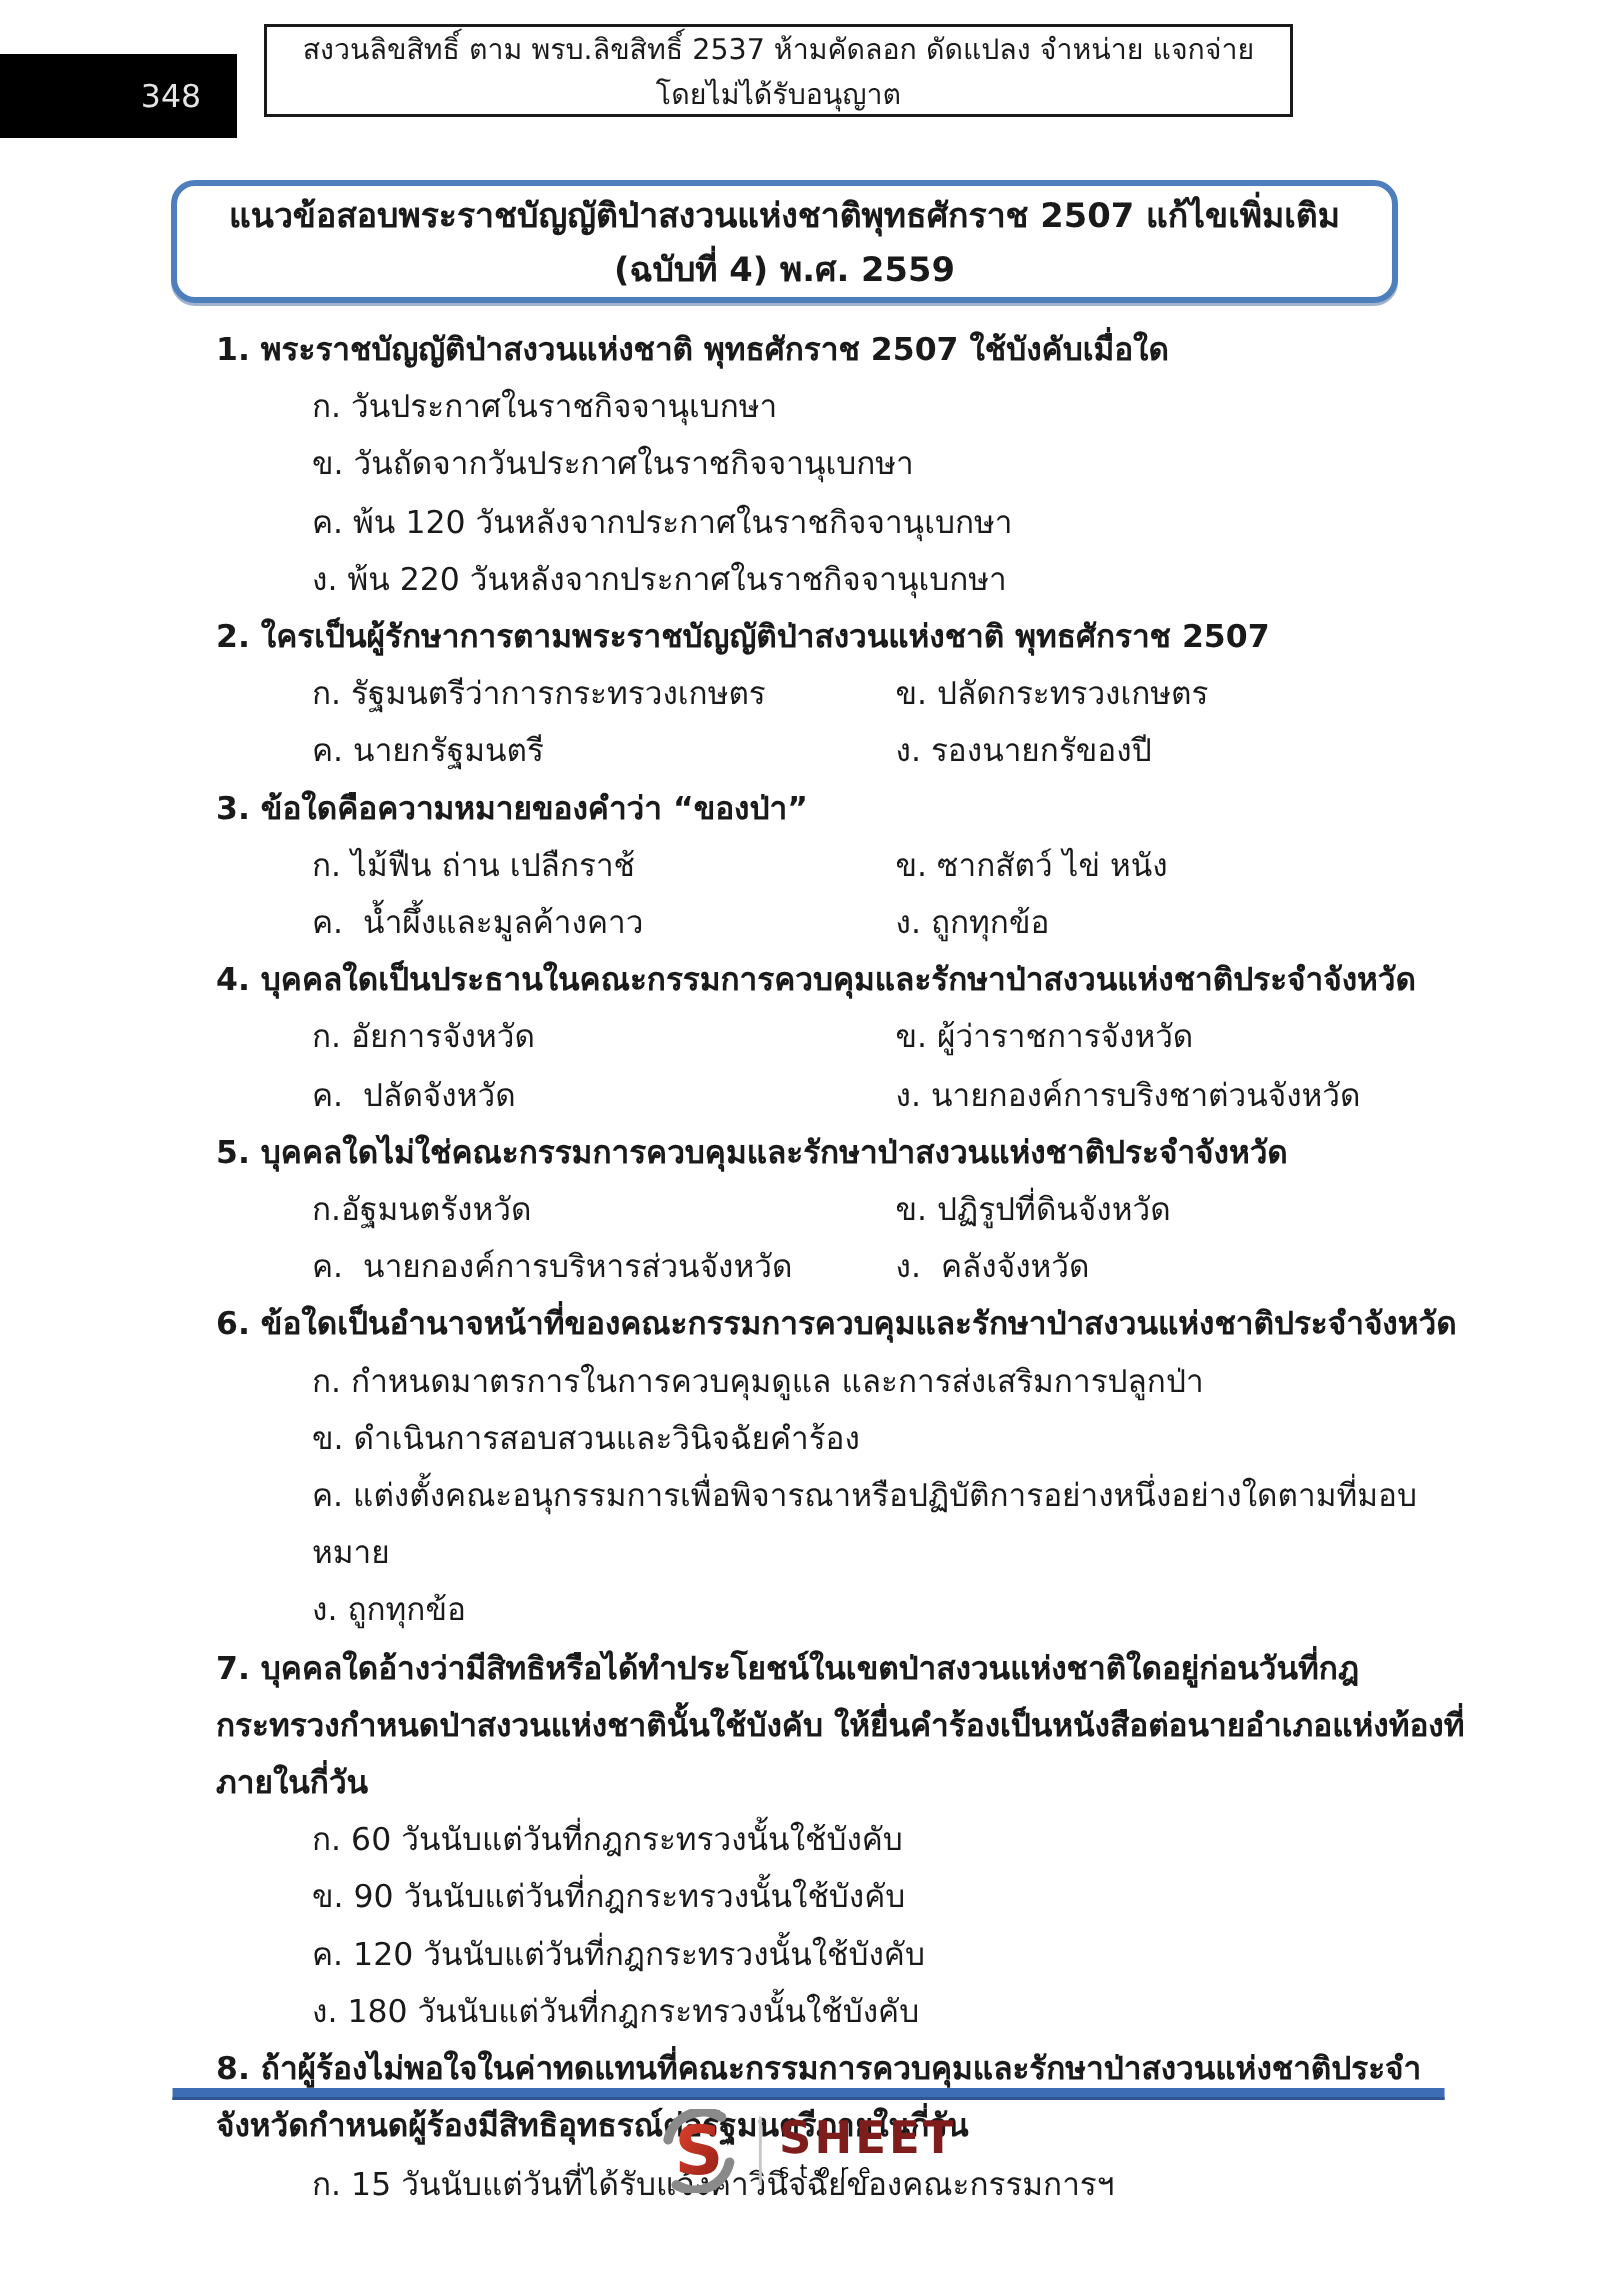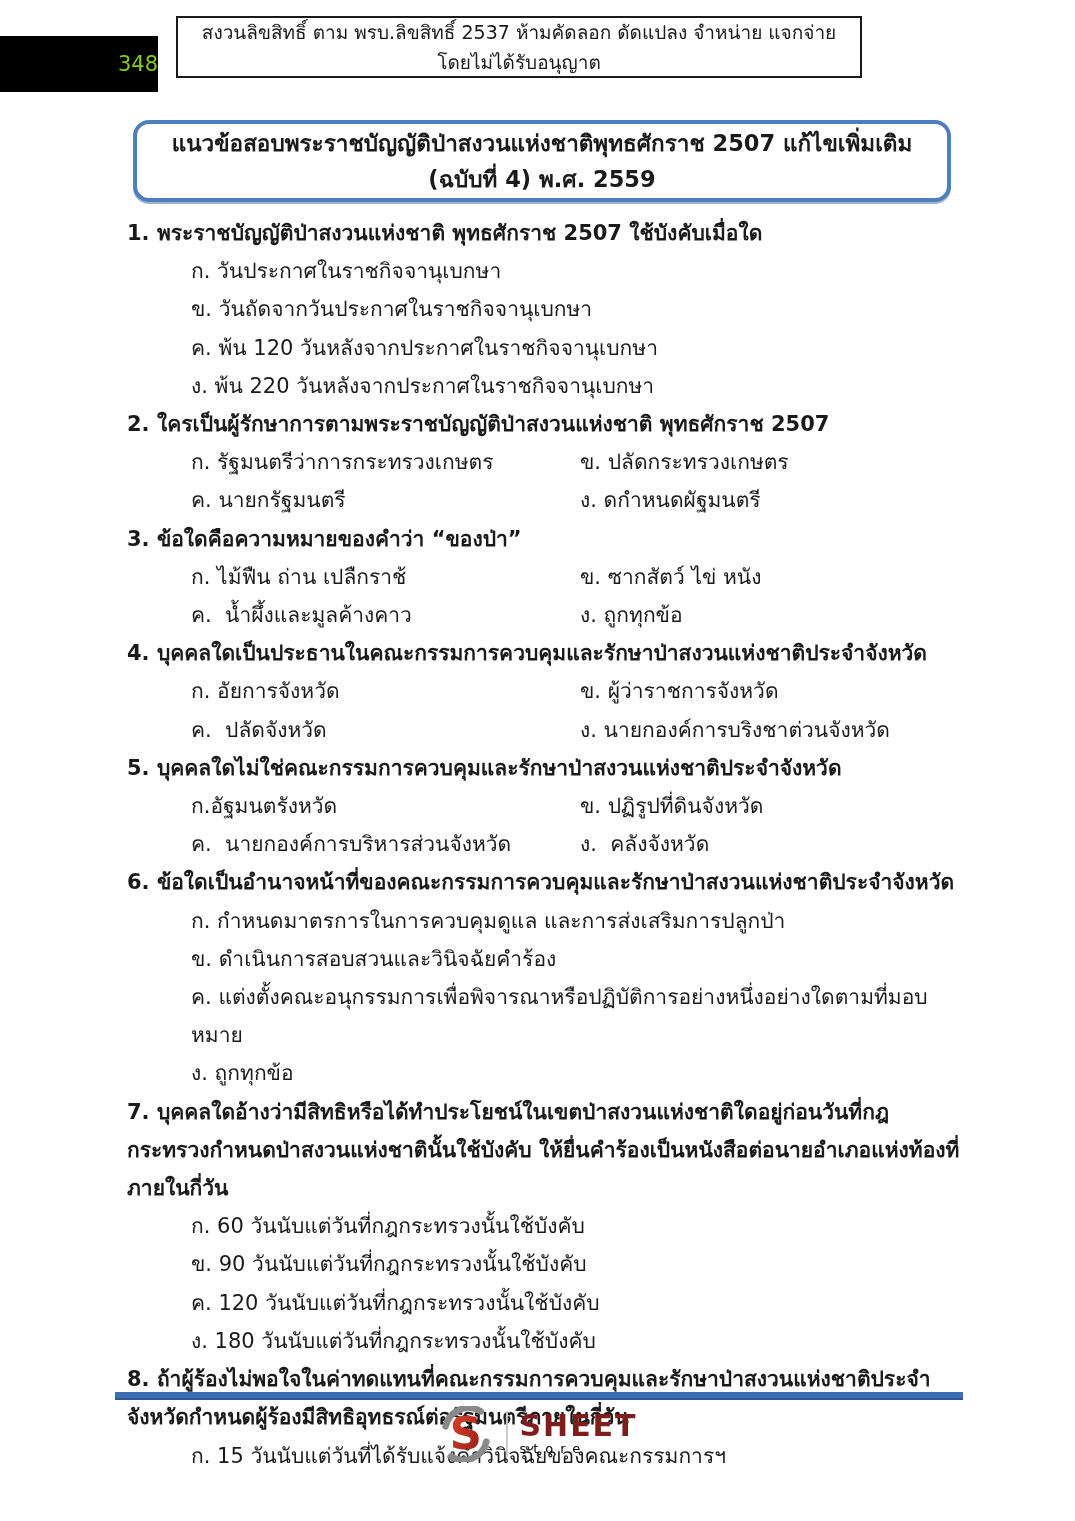--- a/index.html
+++ b/index.html
@@ -9,41 +9,41 @@
     font-family: "DejaVu Sans", "Liberation Sans", sans-serif;
     color: #1a1a1a;
     position: relative;
     overflow: hidden;
   }
   .page { position: absolute; inset: 0; background: #ffffff; }
 
   
   .pageno-box {
     position: absolute; left: 0; top: 36px; width: 158px; height: 56px;
-    background: #000000; color: #84cc16;
+    background: #000000; color: #e5e5e5;
     display: flex; align-items: center; justify-content: flex-end;
-    font-size: 21px;
+    padding-right: 24px; font-size: 21px;
   }
   .copyright-box {
     position: absolute; left: 176px; top: 16px; width: 686px; height: 62px;
     border: 2px solid #1a1a1a; background: #ffffff;
     display: flex; align-items: center; justify-content: flex-end;
     font-size: 19px; text-align: center; padding: 0 10px;
   }
   .title-box {
     position: absolute; left: 114px; top: 120px; width: 818px; height: 82px;
     border: 4px solid #4E7FBC; border-radius: 16px; background: #ffffff;
     box-shadow: 0 2px 0 rgba(47, 86, 147, 0.45);
     display: flex; align-items: center; justify-content: center;
-    font-size: 22.5px; font-weight: bold; text-align: center; padding: 0 14px; margin-left: 19px;
+    font-size: 22.5px; font-weight: bold; text-align: center; padding: 0 14px;
   }
 
   
   .content {
-    position: absolute; left: 127px; top: 214px; width: 836px;
+    position: absolute; left: 144px; top: 214px; width: 836px;
     font-size: 21px;
   }
   .q-text {
     font-weight: bold;
     line-height: 38.2px;
   }
   .choices { width: 100%; }
   .choices .choice { line-height: 38.2px; white-space: pre-wrap; }
   .choices.list .choice { padding-left: 64px; }
   .choices.grid { display: grid; grid-template-columns: 453px auto; }
@@ -95,21 +95,21 @@
           <div class="choice">ค. พ้น 120 วันหลังจากประกาศในราชกิจจานุเบกษา</div>
           <div class="choice">ง. พ้น 220 วันหลังจากประกาศในราชกิจจานุเบกษา</div>
         </div>
       </div>
       <div class="question">
         <div class="q-text">2. ใครเป็นผู้รักษาการตามพระราชบัญญัติป่าสงวนแห่งชาติ พุทธศักราช 2507</div>
         <div class="choices grid">
           <div class="choice">ก. รัฐมนตรีว่าการกระทรวงเกษตร</div>
           <div class="choice">ข. ปลัดกระทรวงเกษตร</div>
           <div class="choice">ค. นายกรัฐมนตรี</div>
-          <div class="choice">ง. ดกำหนดผัฐมนตรี</div>
+          <div class="choice">ง. รองนายกรัของปี</div>
         </div>
       </div>
       <div class="question">
         <div class="q-text">3. ข้อใดคือความหมายของคำว่า “ของป่า”</div>
         <div class="choices grid">
           <div class="choice">ก. ไม้ฟืน ถ่าน เปลืกราช้</div>
           <div class="choice">ข. ซากสัตว์ ไข่ หนัง</div>
           <div class="choice">ค.  น้ำผึ้งและมูลค้างคาว</div>
           <div class="choice">ง. ถูกทุกข้อ</div>
         </div>

